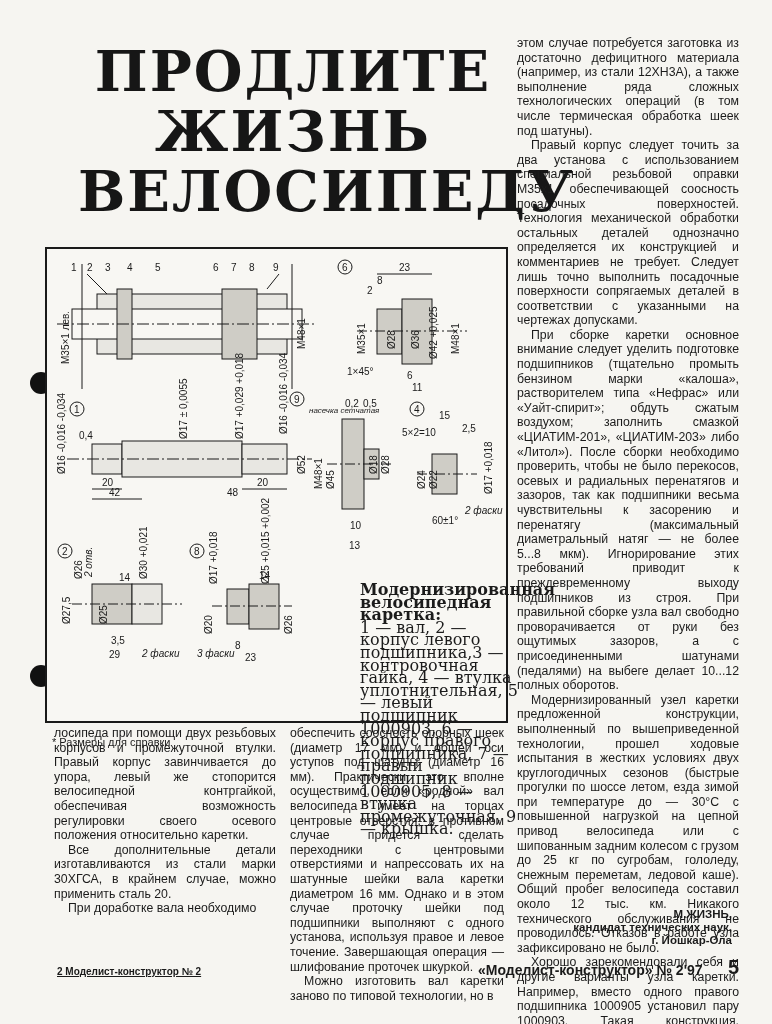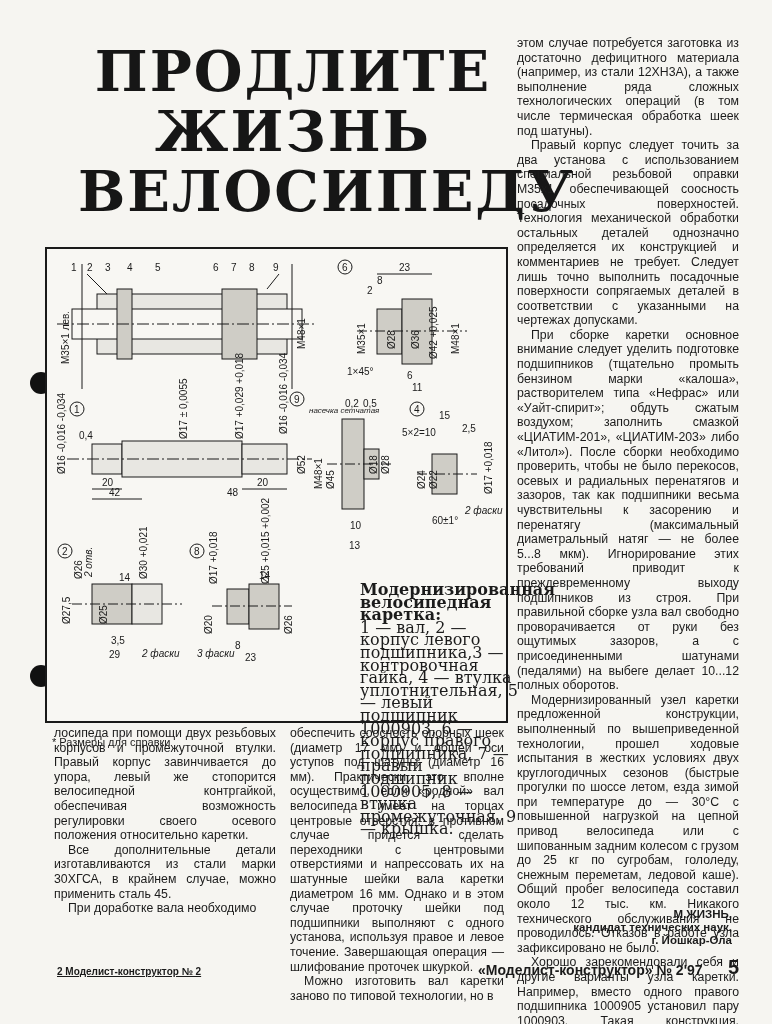--- a/index.html
+++ b/index.html
@@ -216,21 +216,21 @@
 </div>
 
 <div class="caption">
   <div class="cap-title">Модернизированная велосипедная каретка:</div>
   <div>1 — вал, 2 — корпус левого подшипника,3 — контровочная гайка, 4 — втулка уплотнительная, 5 — левый подшипник 1000903, 6 — корпус правого подшипника, 7 — правый подшипник 1000905, 8 — втулка промежуточная, 9 — крышка.</div>
 </div>
 <div class="footnote">* Размеры для справки</div>
 
 <div class="col" style="left:54px; top:726px; width:222px;">
   <p style="text-indent:0">лосипеда при помощи двух резьбовых корпусов и промежуточной втулки. Правый корпус завинчивается до упора, левый же стопорится велосипедной контргайкой, обеспечивая возможность регулировки своего осевого положения относительно каретки.</p>
-  <p>Все дополнительные детали изготавливаются из стали марки 30ХГСА, в крайнем случае, можно применить сталь 45.</p>
+  <p>Все дополнительные детали изготавливаются из стали марки 30ХГСА, в крайнем случае, можно применить сталь 20.</p>
   <p>При доработке вала необходимо</p>
 </div>
 
 <div class="col" style="left:290px; top:726px; width:214px;">
   <p style="text-indent:0">обеспечить соосность опорных шеек (диаметр 17 мм) и общей оси уступов под шатуны (диаметр 16 мм). Практически это вполне осуществимо, если «родной» вал велосипеда имеет на торцах центровые отверстия, в противном случае придется сделать переходники с центровыми отверстиями и напрессовать их на шатунные шейки вала каретки диаметром 16 мм. Однако и в этом случае проточку шейки под подшипники выполняют с одного установа, используя правое и левое точение. Завершающая операция — шлифование проточек шкуркой.</p>
   <p>Можно изготовить вал каретки заново по типовой технологии, но в</p>
 </div>
 
 <div class="signature">
   <div>М.ЖИЗНЬ,</div>

